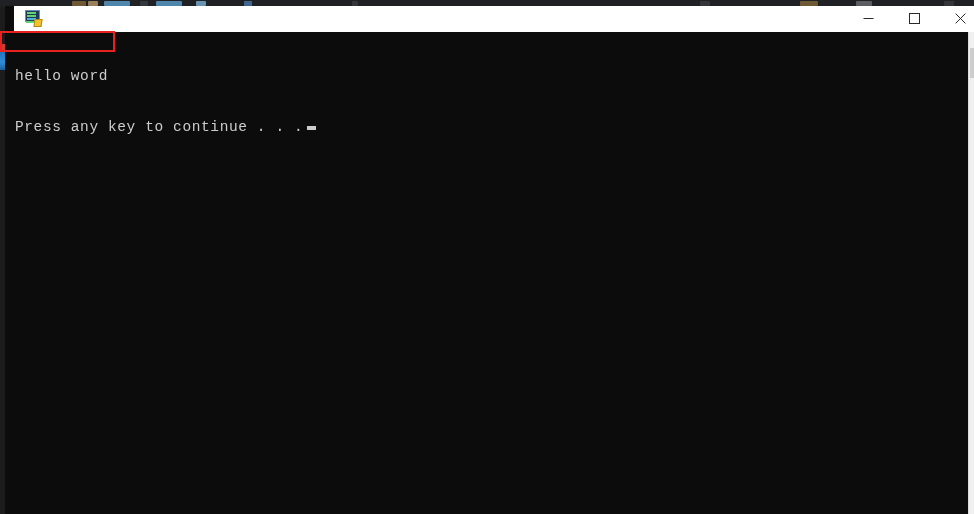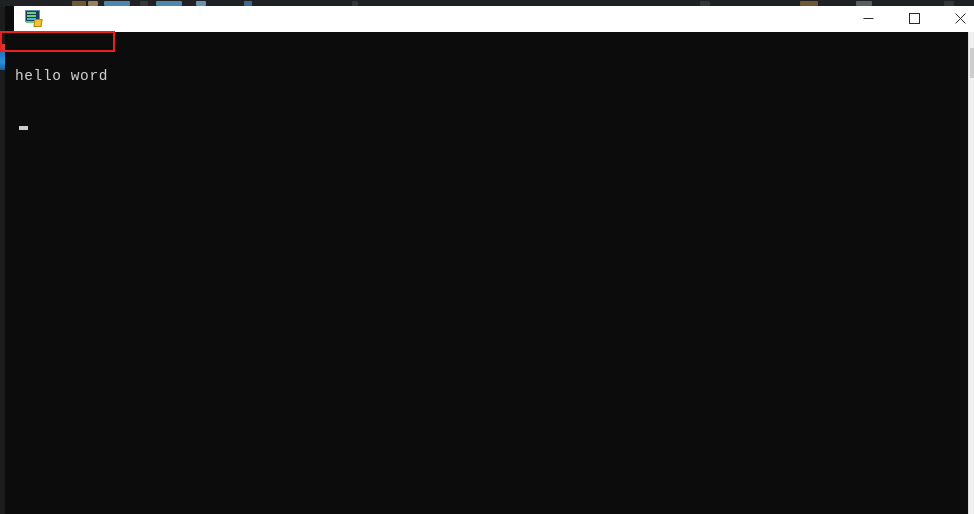--- a/index.html
+++ b/index.html
@@ -257,21 +257,21 @@
             <line x1="10.4" y1="0.6" x2="0.6" y2="10.4" stroke="#2a2a2a" stroke-width="1"></line>
           </svg>
         </div>
       </div>
     </div>
 
     <div id="console-body" style="background: rgb(12, 12, 12);">
 
       <div id="console-text" style="color: rgb(204, 204, 204);">
         <div class="console-line">hello word</div>
-        <div class="console-line"><span id="cursor-block" style="background: rgb(204, 204, 204); display: inline-block;"></span></div>
+        <div class="console-line"><span>Press any key to continue . . .</span><span id="cursor-block" style="background: rgb(204, 204, 204); display: inline-block;"></span></div>
       </div>
 
       <div id="console-scrollbar">
         <div class="sb-arrow" id="sb-arrow-up">▲</div>
         <div id="sb-thumb" style="top: 16px; height: 30px;"></div>
         <div class="sb-arrow" id="sb-arrow-down">▼</div>
       </div>
     </div>
   </div>
 

